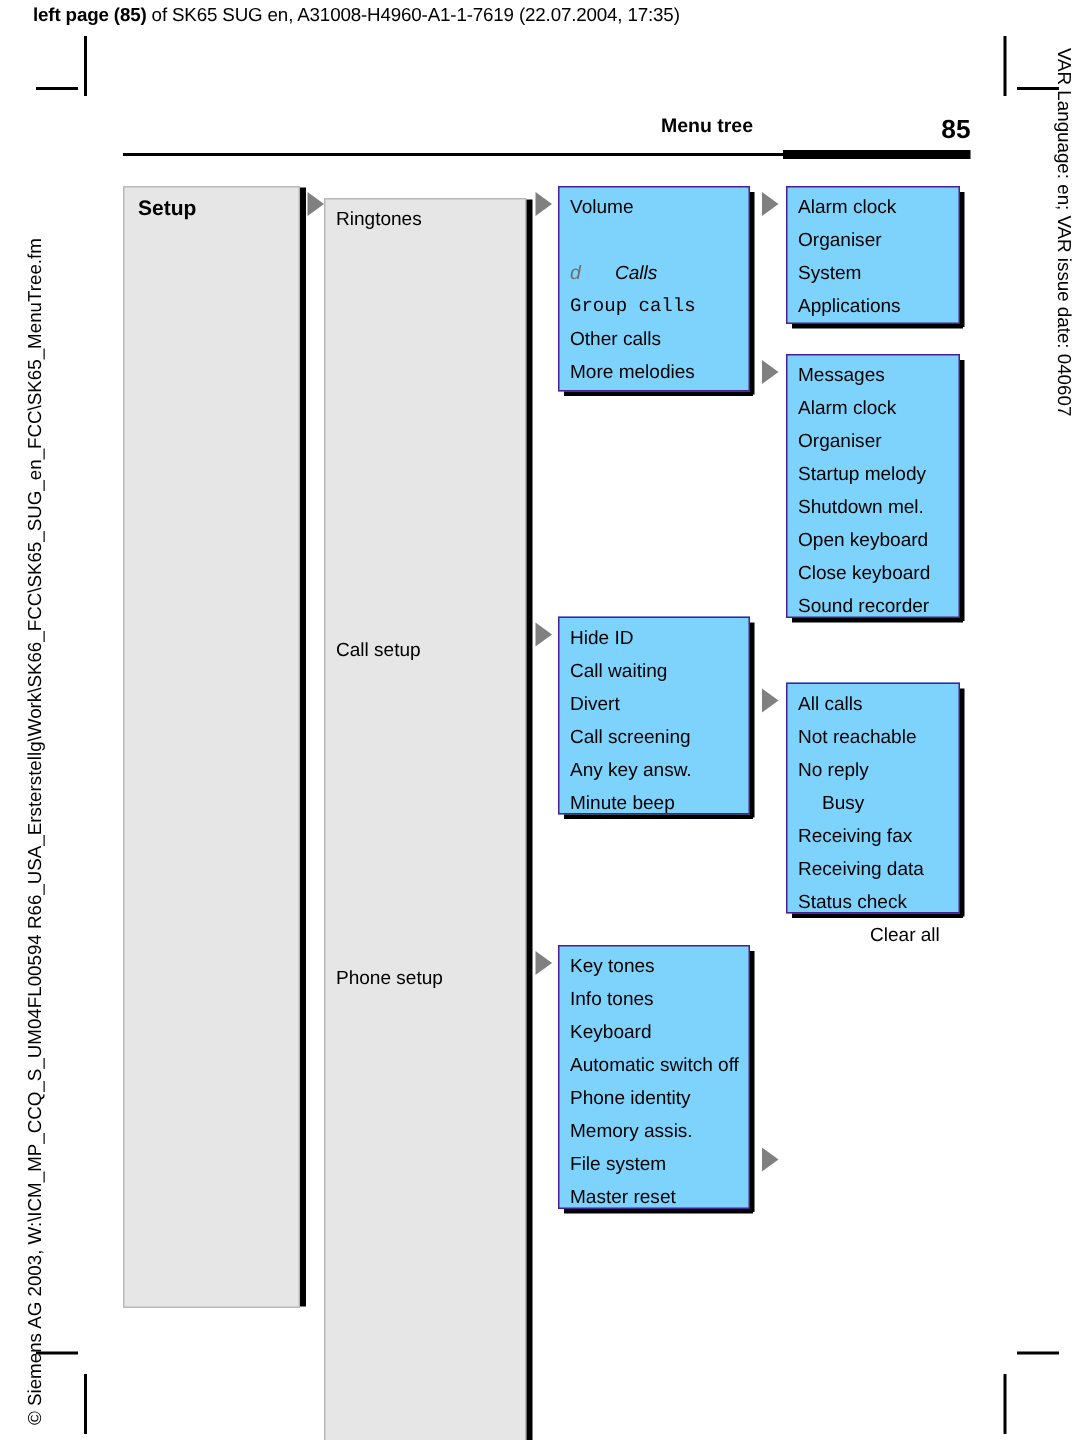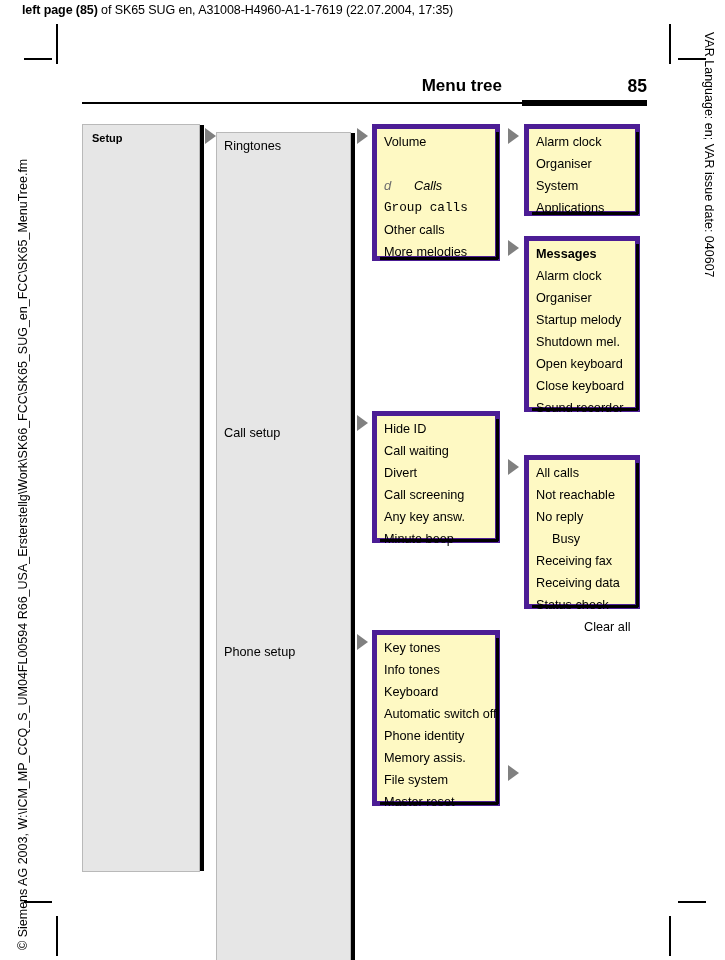--- a/index.html
+++ b/index.html
@@ -58,21 +58,21 @@
     position: absolute;
     left: 82px;
     top: 76px;
     width: 565px;
     height: 30px;
   }
   #header-title {
     position: absolute;
     right: 145px;
     top: 0px;
-    font-size: 17px;
+    font-size: 13px;
     font-weight: bold;
   }
   #header-pagenum {
     position: absolute;
     right: 0px;
     top: 0px;
     font-size: 17.5px;
     font-weight: bold;
   }
   #header-rule {
@@ -114,22 +114,22 @@
     top: 0;
     right: -5px;
     width: 4px;
     height: 100%;
     background: #000;
   }
 
   
   .box-block {
     position: absolute;
-    background: #fef9c3;
-    border: 5px solid #4c1d95;
+    background: #7dd3fc;
+    border: 1px solid #4c1d95;
     box-sizing: border-box;
   }
   .box-block::after {
     content: "";
     position: absolute;
     top: 3px;
     right: -4px;
     width: 3.5px;
     height: 100%;
     background: #000;
@@ -144,21 +144,21 @@
     background: #000;
   }
 
   .item {
     position: absolute;
     font-size: 12.7px;
     line-height: 14px;
     white-space: nowrap;
     color: #000;
   }
-  .item.title-bold { font-weight: bold; font-size: 11px; }
+  .item.title-bold { font-weight: bold; font-size: 14px; }
   .item .symglyph {
     color: #6e6e6e;
     font-size: 13px;
     display: inline-block;
     width: 30px;
   }
 
   
   .arrow {
     position: absolute;
@@ -248,21 +248,21 @@
   <div class="arrow" style="left:508px; top:765px;"></div>
 
   <div class="box-block" style="left:524px; top:124px; width:116px; height:92px;">
     <div class="item" style="left:7px; top:6px;">Alarm clock</div>
     <div class="item" style="left:7px; top:28px;">Organiser</div>
     <div class="item" style="left:7px; top:50px;">System</div>
     <div class="item" style="left:7px; top:72px;">Applications</div>
   </div>
 
   <div class="box-block" style="left:524px; top:236px; width:116px; height:176px;">
-    <div class="item" style="left:7px; top:6px;font-weight:bold;">Messages</div>
+    <div class="item" style="left:7px; top:6px;">Messages</div>
     <div class="item" style="left:7px; top:28px;">Alarm clock</div>
     <div class="item" style="left:7px; top:50px;">Organiser</div>
     <div class="item" style="left:7px; top:72px;">Startup melody</div>
     <div class="item" style="left:7px; top:94px;">Shutdown mel.</div>
     <div class="item" style="left:7px; top:116px;">Open keyboard</div>
     <div class="item" style="left:7px; top:138px;">Close keyboard</div>
     <div class="item" style="left:7px; top:160px;">Sound recorder</div>
   </div>
 
   <div class="box-block" style="left:524px; top:455px; width:116px; height:154px;">

